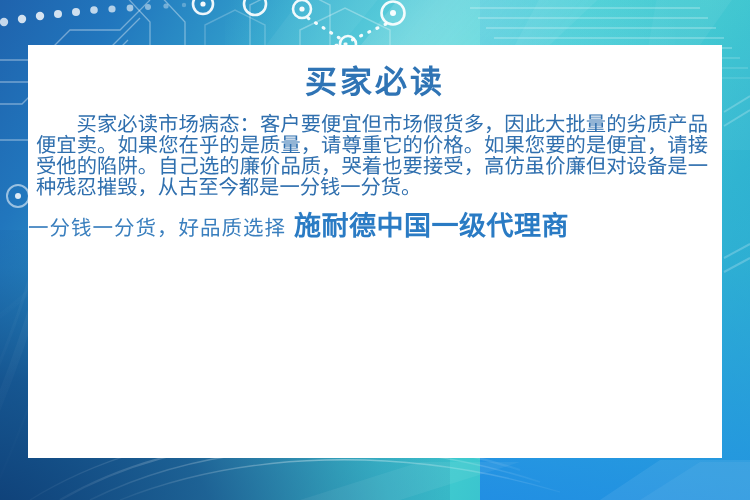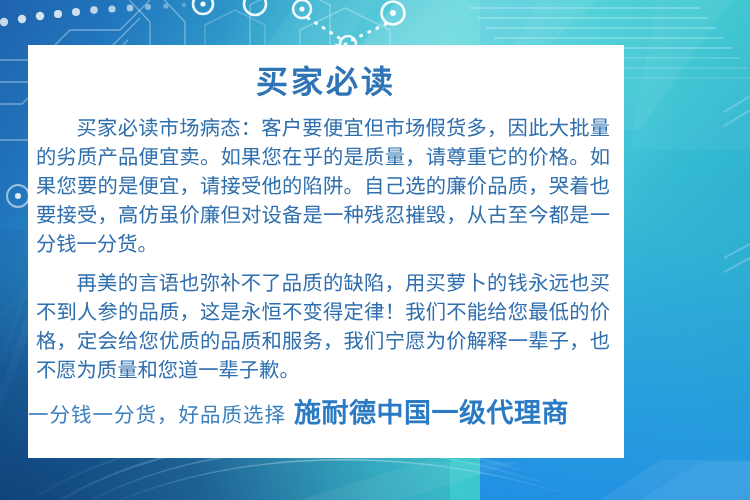--- a/index.html
+++ b/index.html
@@ -85,21 +85,21 @@
     inset: 0;
     width: 750px;
     height: 500px;
   }
 
   
   #card {
     position: absolute;
     left: 28px;
     top: 45px;
-    width: 596px;
+    width: 694px;
     height: 413px;
     background: #ffffff;
     box-sizing: border-box;
     padding: 0;
     overflow: hidden;
   }
 
   #title {
     text-align: center;
     color: #2f74b5;
@@ -114,21 +114,21 @@
 
   .body-wrap {
     padding: 0 14px 0 8px;
     margin-top: 16px;
   }
 
   .para {
     color: #2f6fae;
     font-family: "Liberation Serif", "DejaVu Serif", serif;
     font-size: 20.3px;
-    line-height: 29px;
+    line-height: 21px;
     text-align: justify;
     text-justify: inter-ideograph;
     text-indent: 2em;
     margin: 0;
     letter-spacing: 0px;
   }
   .para + .para {
     margin-top: 10px;
   }
 
@@ -291,21 +291,20 @@
 
     </g>
   </svg>
 
   <div id="card">
 
     <h1 id="title">买家必读</h1>
 
     <div class="body-wrap">
       <p class="para">买家必读市场病态：客户要便宜但市场假货多，因此大批量的劣质产品便宜卖。如果您在乎的是质量，请尊重它的价格。如果您要的是便宜，请接受他的陷阱。自己选的廉价品质，哭着也要接受，高仿虽价廉但对设备是一种残忍摧毁，从古至今都是一分钱一分货。</p>
-      <p class="para">再美的言语也弥补不了品质的缺陷，用买萝卜的钱永远也买不到人参的品质，这是永恒不变得定律！我们不能给您最低的价格，定会给您优质的品质和服务，我们宁愿为价解释一辈子，也不愿为质量和您道一辈子歉。</p>
     </div>
 
     <div id="tagline">
       <span id="tagline-lead">一分钱一分货，好品质选择</span><span id="tagline-brand">施耐德中国一级代理商</span>
     </div>
 
   </div>
 </div>
 
 </body></html>

